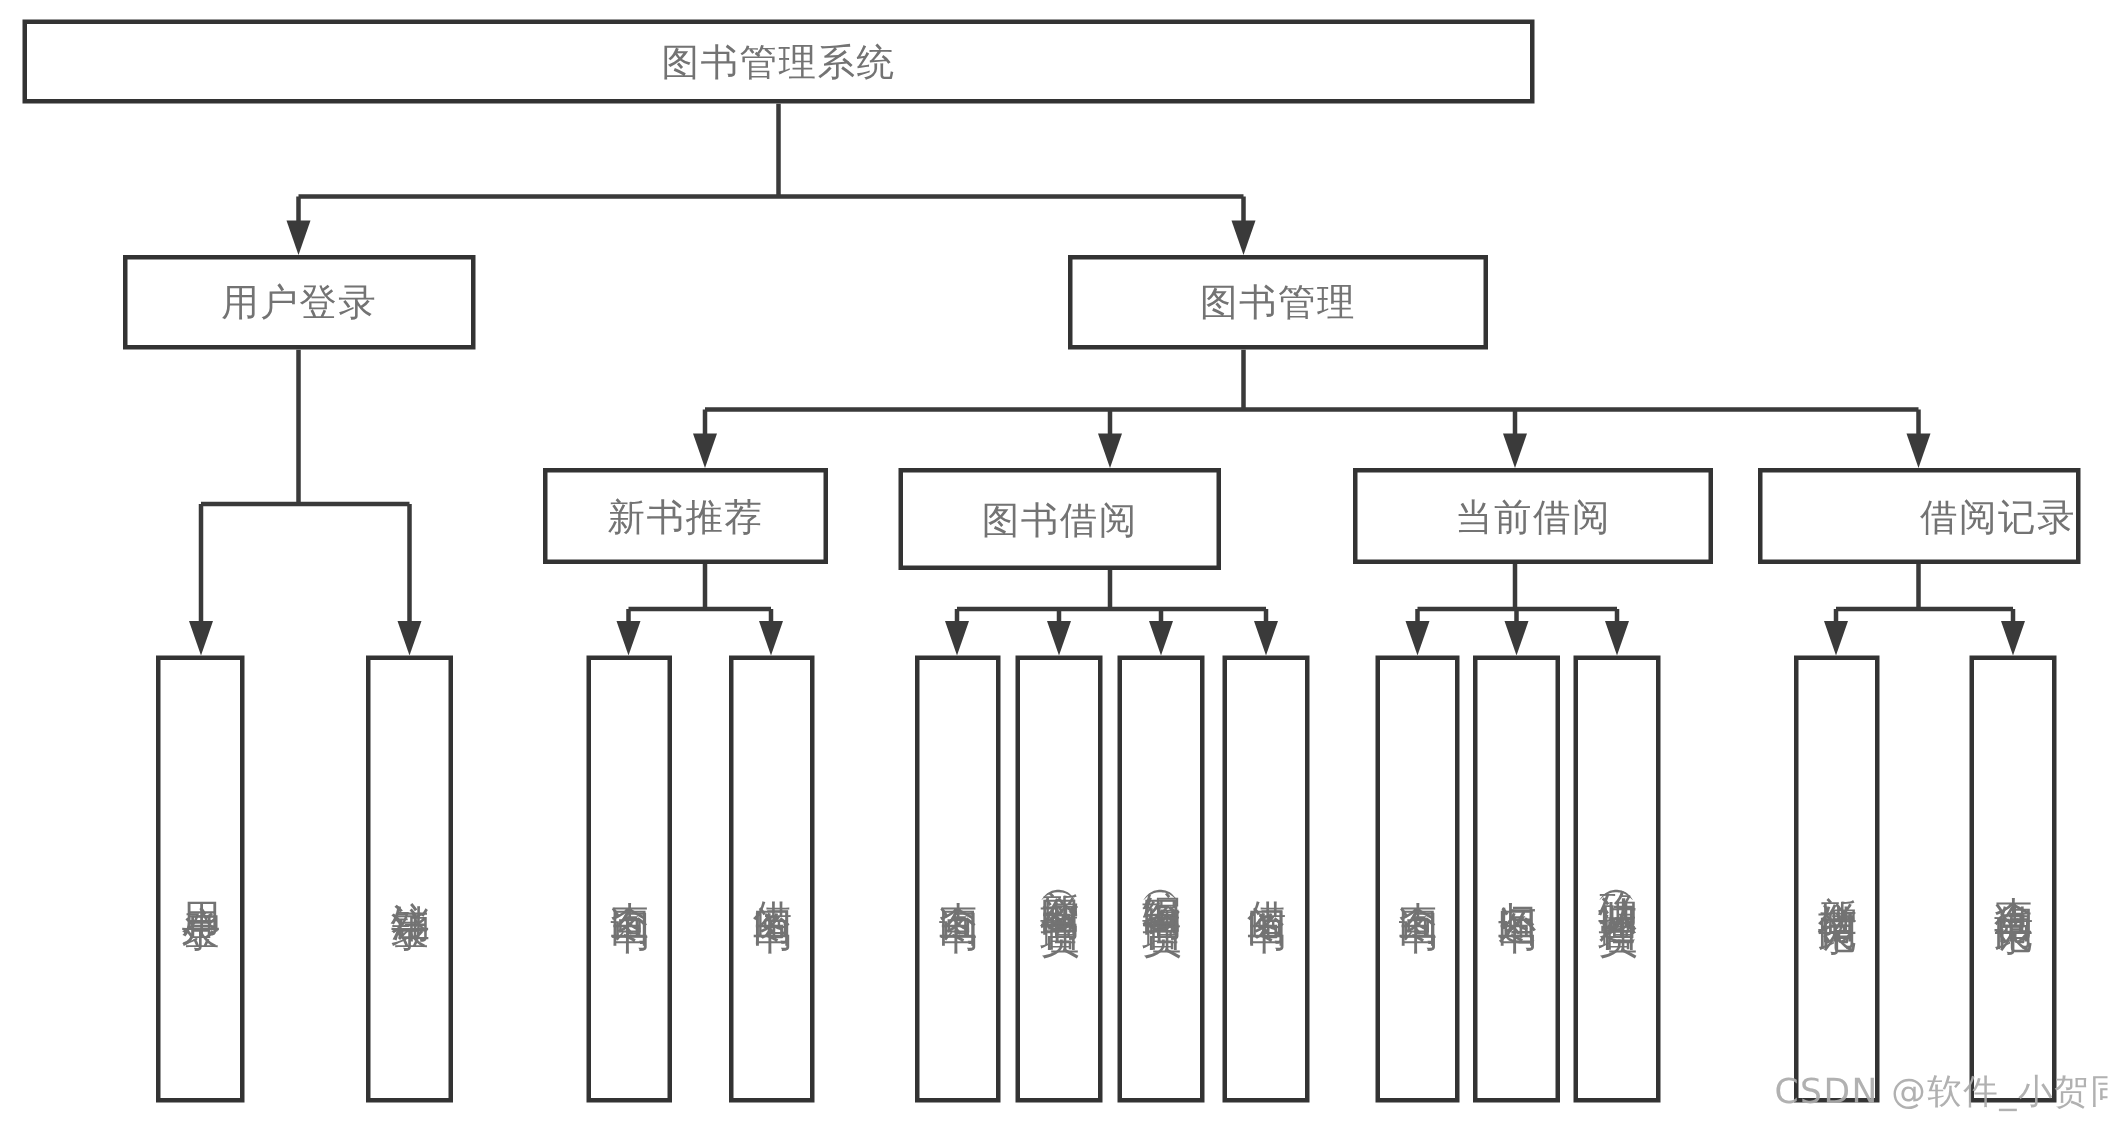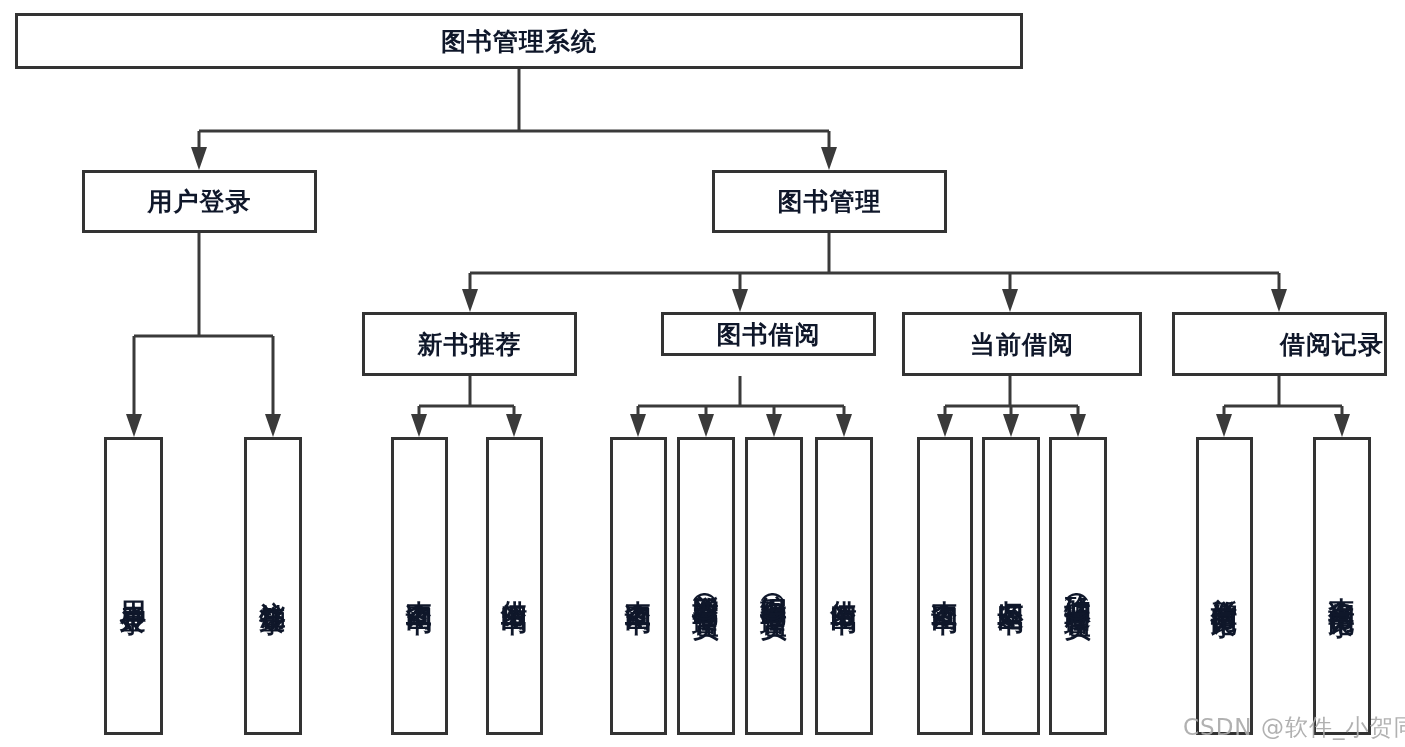--- a/index.html
+++ b/index.html
@@ -3,21 +3,21 @@
 <meta charset="utf-8">
 <style>
   html,body{margin:0;padding:0;}
   body{
     width:1405px;height:747px;background:#ffffff;position:relative;overflow:hidden;
     font-family:"DejaVu Sans","Liberation Sans",sans-serif;
   }
   #connectors{position:absolute;left:0;top:0;width:1405px;height:747px;}
   .node{
     position:absolute;background:#ffffff;border:3px solid #333333;box-sizing:border-box;
-    display:flex;align-items:center;justify-content:center;color:#0f172a;font-weight:bold;
+    display:flex;align-items:center;justify-content:center;color:#737373;
   }
   .h-node{font-size:25px;letter-spacing:1px;white-space:nowrap;}
   .v-node .vtext{
     writing-mode:vertical-rl;text-orientation:mixed;font-size:26px;line-height:1;
     letter-spacing:3px;white-space:nowrap;
   }
   .watermark{
     position:absolute;left:1183px;top:712px;font-size:23px;color:#ababab;
     letter-spacing:1px;white-space:nowrap;opacity:.92;z-index:5;
   }
@@ -58,28 +58,28 @@
   </g>
 </svg>
 
 <div class="node h-node" style="left:15px;top:13px;width:1008px;height:56px;">
   <span>图书管理系统</span>
 </div>
 
 <div class="node h-node" style="left:82px;top:170px;width:235px;height:63px;">
   <span>用户登录</span>
 </div>
-<div class="node h-node" style="left:712px;top:170px;width:235px;height:63px;">
+<div class="node h-node" style="left:712px;top:170px;width:280px;height:63px;">
   <span>图书管理</span>
 </div>
 
-<div class="node h-node" style="left:362px;top:312px;width:215px;height:64px;">
+<div class="node h-node" style="left:362px;top:312px;width:190px;height:64px;">
   <span>新书推荐</span>
 </div>
-<div class="node h-node" style="left:661px;top:312px;width:215px;height:44px;">
+<div class="node h-node" style="left:599px;top:312px;width:215px;height:68px;">
   <span>图书借阅</span>
 </div>
 <div class="node h-node" style="left:902px;top:312px;width:240px;height:64px;">
   <span>当前借阅</span>
 </div>
 <div class="node h-node" style="left:1172px;top:312px;width:215px;height:64px;justify-content:flex-end;">
   <span>借阅记录</span>
 </div>
 
 <div class="node v-node" style="left:104px;top:437px;width:59px;height:298px;">

